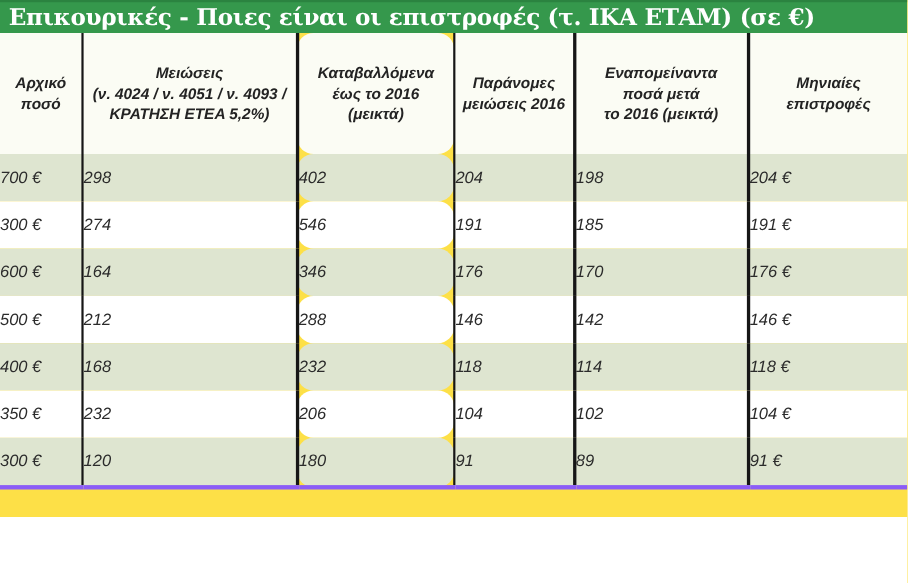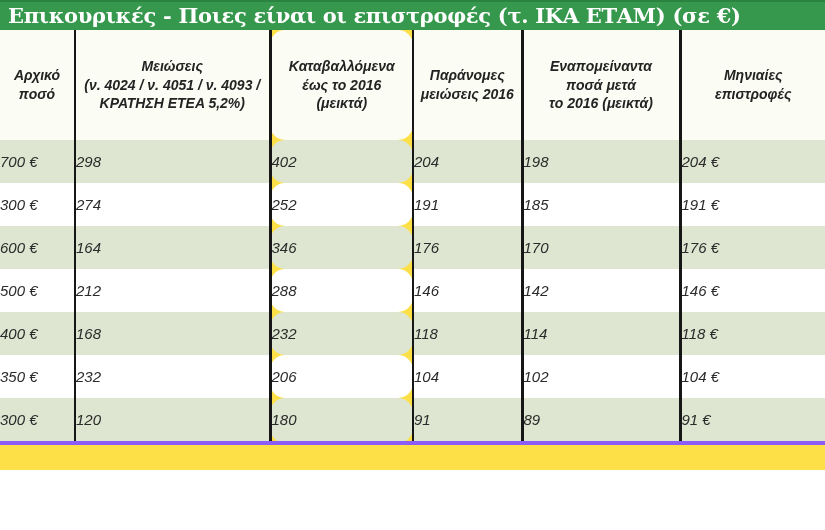--- a/index.html
+++ b/index.html
@@ -106,21 +106,21 @@
           <td>700 €</td>
           <td>298</td>
           <td>402</td>
           <td>204</td>
           <td>198</td>
           <td>204 €</td>
         </tr>
         <tr>
           <td>300 €</td>
           <td>274</td>
-          <td>252</td>
+          <td>546</td>
           <td>191</td>
           <td>185</td>
           <td>191 €</td>
         </tr>
         <tr>
           <td>600 €</td>
           <td>164</td>
           <td>346</td>
           <td>176</td>
           <td>170</td>

